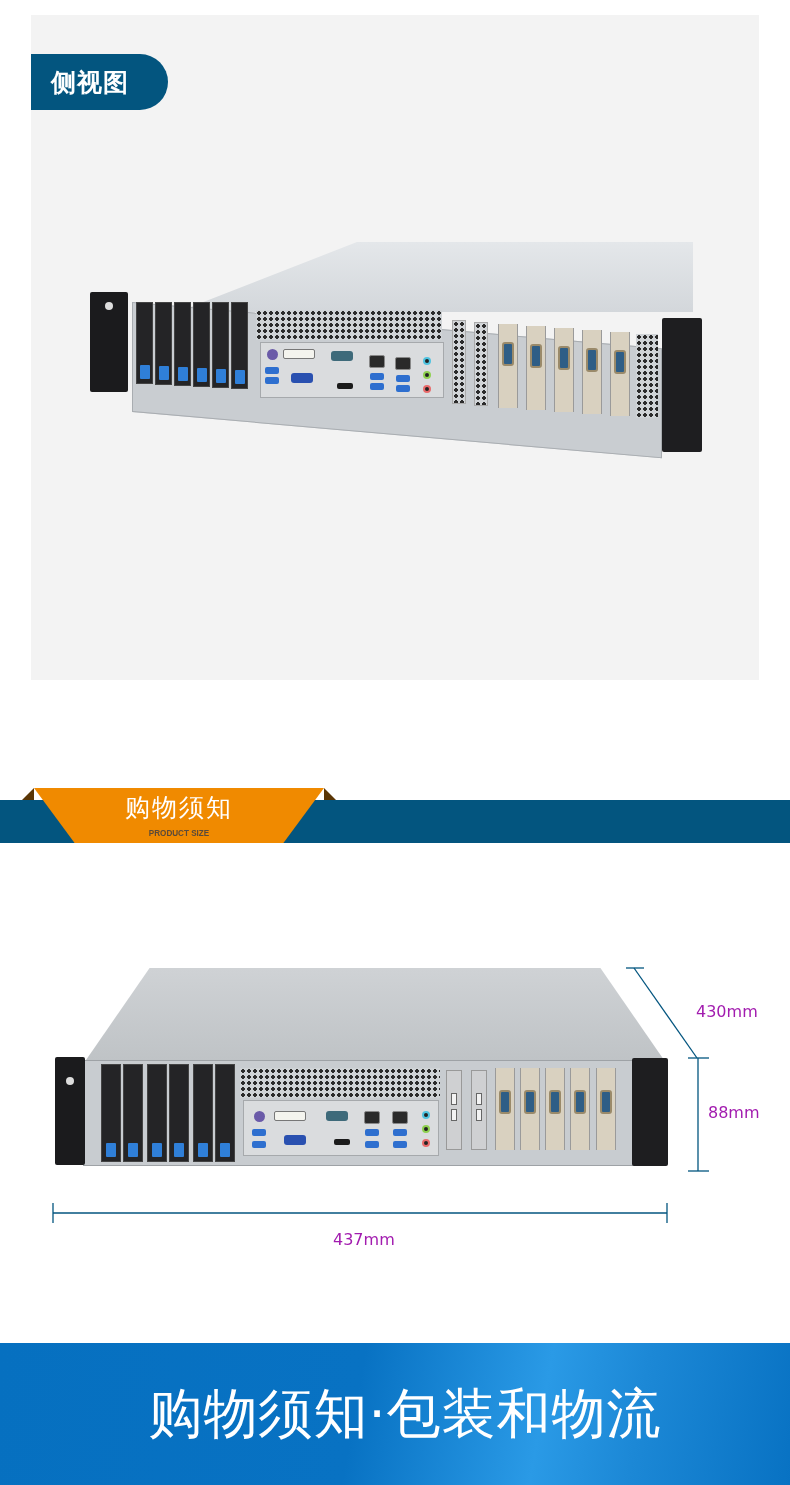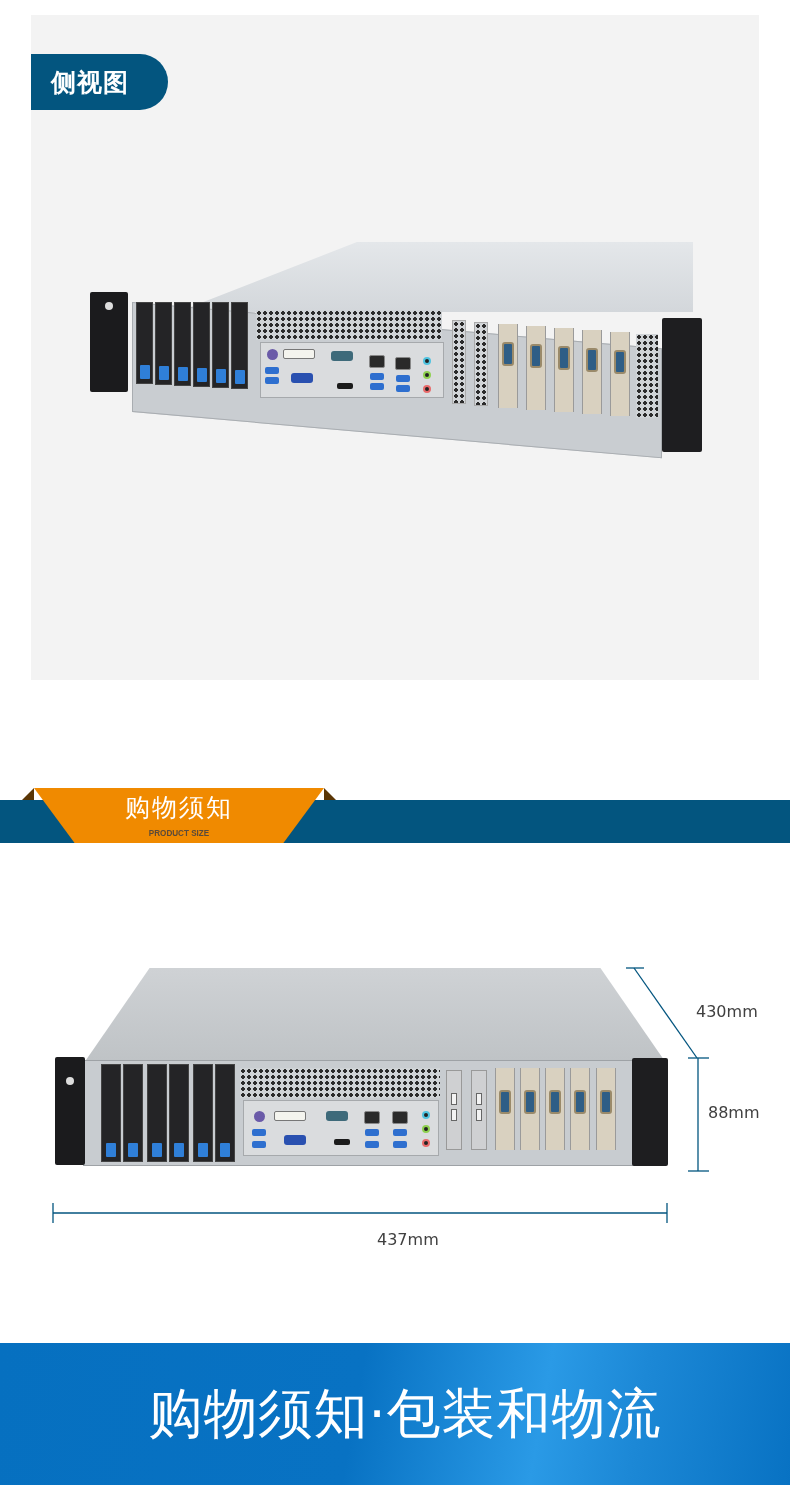--- a/index.html
+++ b/index.html
@@ -57,21 +57,21 @@
               font-family: "Liberation Sans", sans-serif; font-weight: bold; transform: scaleX(0.9); }
 
   
   .srv2-top { position: absolute; left: 86px; top: 968px; width: 578px; height: 92px;
               background: linear-gradient(180deg, #cfd2d5 0%, #bfc3c6 100%);
               clip-path: polygon(0 100%, 11% 0, 89% 0, 100% 100%); }
   .srv2-front { position: absolute; left: 83px; top: 1060px; width: 562px; height: 106px; background: #c8ccd0; border: 1px solid #9ea2a6; }
   .srv2-ear-l { position: absolute; left: 55px; top: 1057px; width: 30px; height: 108px; background: #1b1b1d; border-radius: 2px; }
   .srv2-ear-r { position: absolute; left: 632px; top: 1058px; width: 36px; height: 108px; background: #1e1e20; border-radius: 2px; }
   .ear-btn { position: absolute; width: 8px; height: 8px; border-radius: 50%; background: #ddd; }
-  .dim-text { position: absolute; color: #404040; font-size: 16px; font-family: "DejaVu Sans", sans-serif; }
+  .dim-text { position: absolute; color: #a21caf; font-size: 16px; font-family: "DejaVu Sans", sans-serif; }
 
   
   .bottom-banner { position: absolute; left: 0; top: 1343px; width: 790px; height: 142px;
                    background: linear-gradient(100deg, #0670c0 0%, #0872c3 45%, #2a9ae6 68%, #1c88d6 80%, #0872c3 100%); }
   .bottom-title { position: absolute; left: 0; top: 1378px; width: 790px; text-align: center; color: #fff;
                   font-size: 54px; letter-spacing: 1px; padding-left: 20px; }
 </style>
 </head>
 <body>
 
@@ -236,16 +236,16 @@
     <line x1="698" y1="1058" x2="698" y2="1171"></line>
     <line x1="688" y1="1171" x2="709" y2="1171"></line>
 
     <line x1="53" y1="1203" x2="53" y2="1223"></line>
     <line x1="53" y1="1213" x2="667" y2="1213"></line>
     <line x1="667" y1="1203" x2="667" y2="1223"></line>
   </g>
 </svg>
 <div class="dim-text" style="left:696px;top:1002px;">430mm</div>
 <div class="dim-text" style="left:708px;top:1103px;">88mm</div>
-<div class="dim-text" style="left:333px;top:1230px;margin-left:44px;">437mm</div>
+<div class="dim-text" style="left:333px;top:1230px;">437mm</div>
 
 <div class="bottom-banner"></div>
 <div class="bottom-title">购物须知·包装和物流</div>
 
 </body></html>

